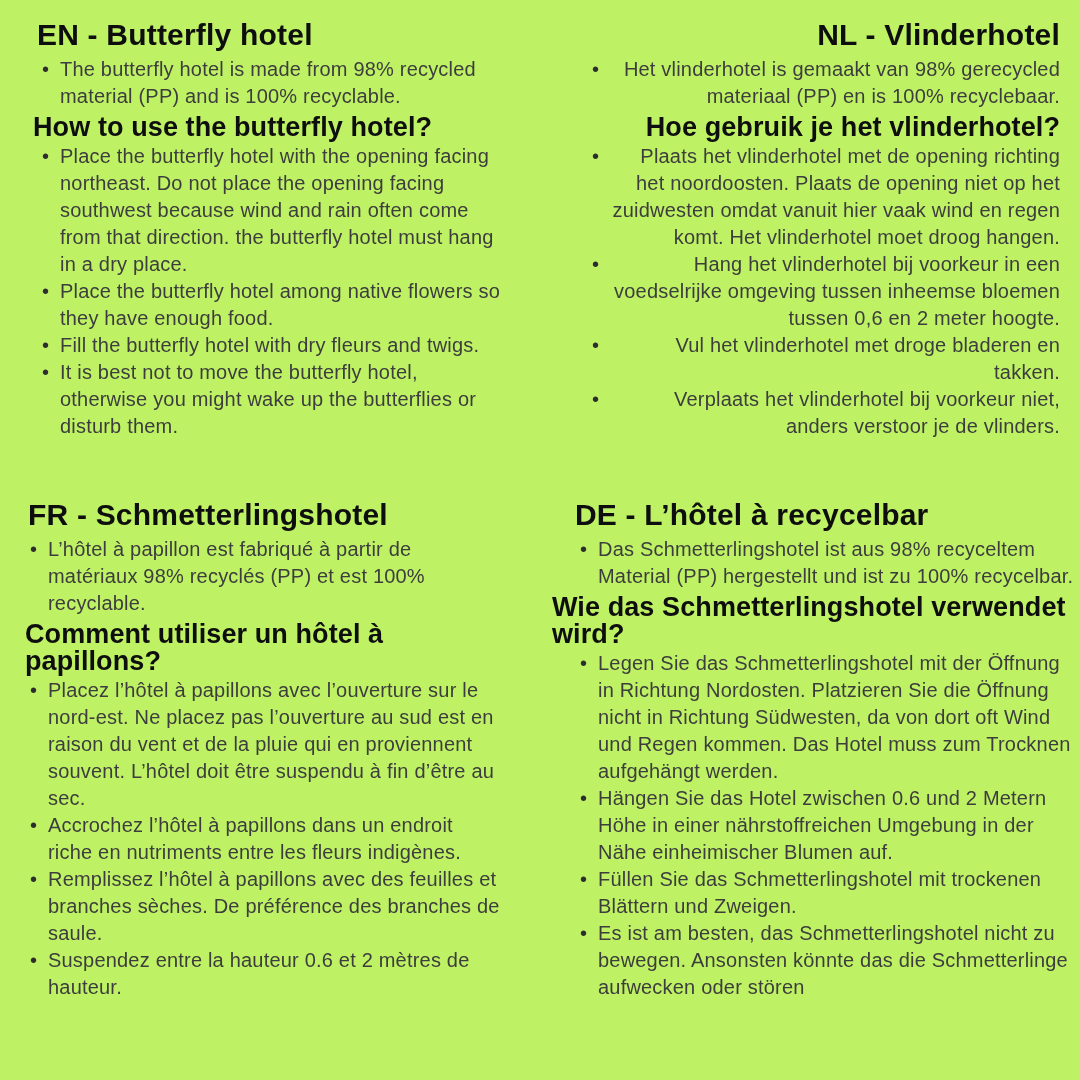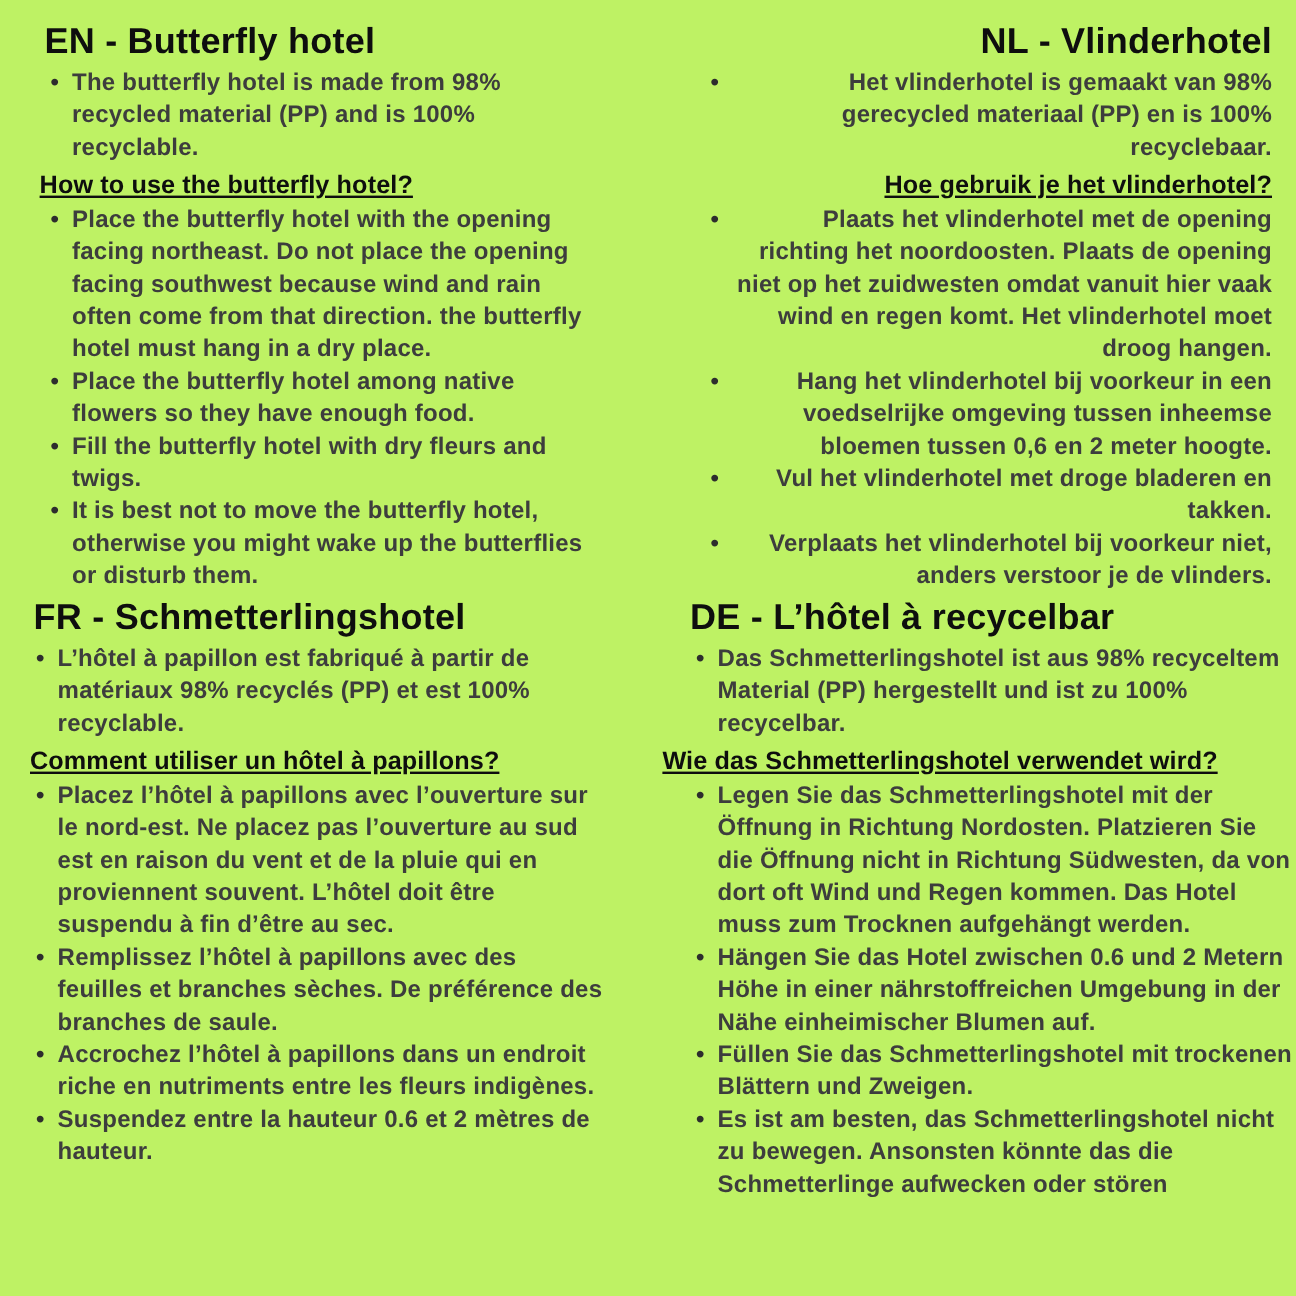--- a/index.html
+++ b/index.html
@@ -31,41 +31,40 @@
     letter-spacing: 0.2px;
     color: #0e0e0e;
   }
   #sec-en h1.title { margin-left: 5px; }
   #sec-nl h1.title { margin-left: 10px; }
   #sec-fr h1.title { margin-left: 4px; }
   #sec-de h1.title { margin-left: 23px; }
 
   h2.subheading {
     margin: 4px 0 2px 0;
-    font-size: 21px;
+    font-size: 27px;
     line-height: 27px;
     font-weight: bold;
     letter-spacing: 0.1px;
     color: #0e0e0e;
-    text-decoration: underline;
   }
   #sec-en h2.subheading { margin-left: 1px; }
   #sec-nl h2.subheading { margin-left: 4px; }
   #sec-fr h2.subheading { margin-left: 1px; }
 
   ul.bullets {
     list-style: none;
     margin: 0;
     padding: 0;
     font-size: 20px;
     line-height: 27px;
     letter-spacing: 0.2px;
     color: #3d3d3d;
   }
-  ul.bullets li { position: relative; padding-left: 28px; font-weight: bold; }
+  ul.bullets li { position: relative; padding-left: 28px; }
   ul.bullets li::before {
     content: "\2022";
     position: absolute;
     left: 10px;
     top: 0;
     color: #2d2d2d;
   }
   #sec-fr ul.bullets li { padding-left: 24px; }
   #sec-fr ul.bullets li::before { left: 6px; }
   #sec-nl ul.bullets li { padding-left: 29px; }
@@ -106,22 +105,22 @@
   </section>
 
   <section class="section" id="sec-fr">
     <h1 class="title">FR - Schmetterlingshotel</h1>
     <ul class="bullets">
         <li>L’hôtel à papillon est fabriqué à partir de matériaux 98% recyclés (PP) et est 100% recyclable.</li>
       </ul>
     <h2 class="subheading">Comment utiliser un hôtel à papillons?</h2>
     <ul class="bullets">
         <li>Placez l’hôtel à papillons avec l’ouverture sur le nord-est. Ne placez pas l’ouverture au sud est en raison du vent et de la pluie qui en proviennent souvent. L’hôtel doit être suspendu à fin d’être au sec.</li>
+        <li>Accrochez l’hôtel à papillons dans un endroit riche en nutriments entre les fleurs indigènes.</li>
         <li>Remplissez l’hôtel à papillons avec des feuilles et branches sèches. De préférence des branches de saule.</li>
-        <li>Accrochez l’hôtel à papillons dans un endroit riche en nutriments entre les fleurs indigènes.</li>
         <li>Suspendez entre la hauteur 0.6 et 2 mètres de hauteur.</li>
       </ul>
   </section>
 
   <section class="section" id="sec-de">
     <h1 class="title">DE - L’hôtel à recycelbar</h1>
     <ul class="bullets">
         <li>Das Schmetterlingshotel ist aus 98% recyceltem Material (PP) hergestellt und ist zu 100% recycelbar.</li>
       </ul>
     <h2 class="subheading">Wie das Schmetterlingshotel verwendet wird?</h2>

